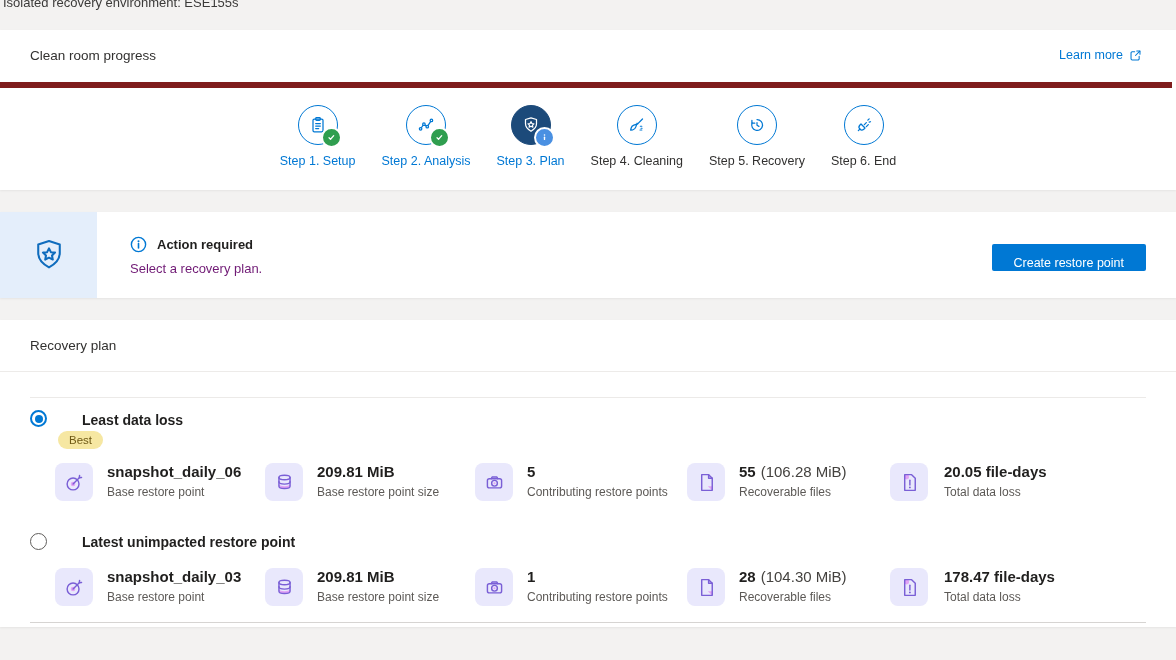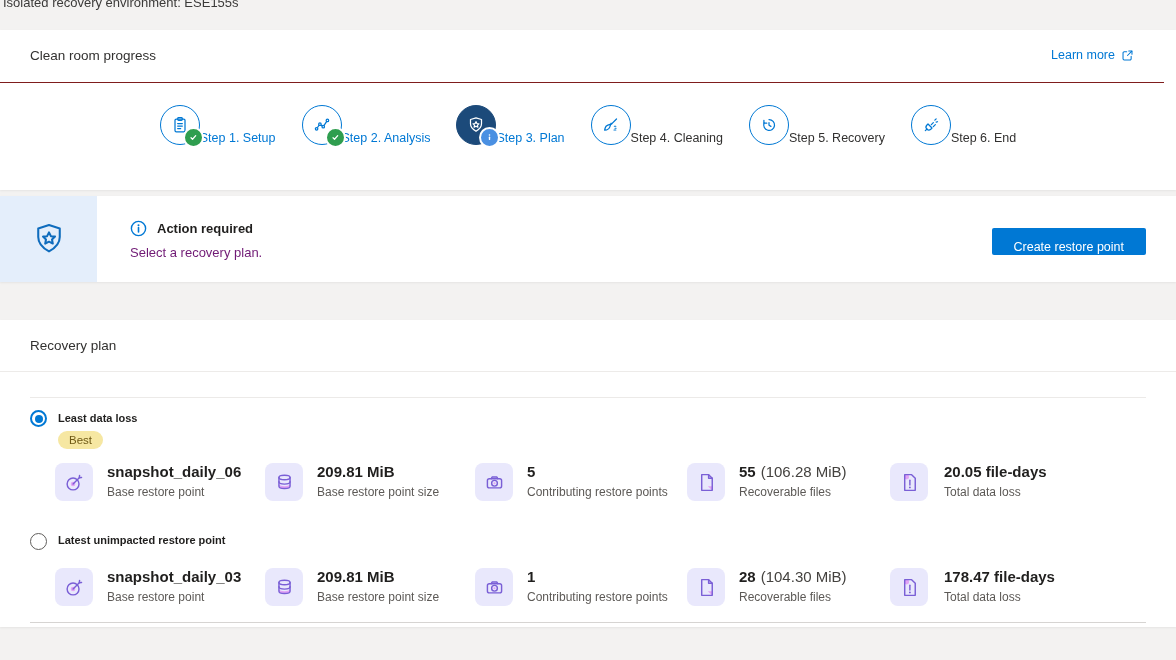--- a/index.html
+++ b/index.html
@@ -6,54 +6,54 @@
   body{font-family:"Liberation Sans","DejaVu Sans",sans-serif;background:#f3f2f1;}
   .screen{position:relative;width:1176px;height:660px;background:var(--page-bg,#f3f2f1);overflow:hidden;}
 
   
   .env-label{position:absolute;left:3px;top:-5px;font-size:13px;color:#3b3a39;}
 
   .card{position:absolute;left:0;width:1176px;background:#fff;box-shadow:0 1px 2px rgba(0,0,0,.06);}
 
   
   .card-progress{top:30px;height:160px;}
-  .card-progress .hdr{position:absolute;top:0;left:0;right:12px;height:52px;border-bottom:1px solid #7f1d1d;}
+  .card-progress .hdr{position:absolute;top:0;left:0;right:4px;height:52px;border-bottom:6px solid #7f1d1d;}
   .card-title{position:absolute;left:30px;top:18px;font-size:13.5px;color:#323130;}
   .learn-more{position:absolute;right:30px;top:18px;font-size:12.5px;color:var(--accent,#0078d4);display:flex;align-items:center;gap:6px;cursor:pointer;text-decoration:none;}
   .steps{position:absolute;top:75px;left:0;right:0;display:flex;justify-content:center;gap:26px;}
-  .step{display:flex;flex-direction:row;align-items:flex-end;cursor:pointer;}
+  .step{display:flex;flex-direction:column;align-items:center;cursor:pointer;}
   .step-circle{position:relative;width:40px;height:40px;border-radius:50%;border:1.5px solid var(--accent,#0078d4);box-sizing:border-box;display:flex;align-items:center;justify-content:center;background:#fff;color:var(--accent,#0078d4);}
   .step.current .step-circle{background:var(--step-current-fill,#1c4a7a);border-color:var(--step-current-fill,#1c4a7a);color:#fff;}
   .step-label{margin-top:9px;font-size:12.5px;color:#323130;white-space:nowrap;}
   .step.completed .step-label,.step.current .step-label{color:var(--accent,#0078d4);}
   .mini-badge{position:absolute;right:-5px;bottom:-4px;width:17px;height:17px;border-radius:50%;border:2px solid #fff;display:flex;align-items:center;justify-content:center;}
   .mini-badge.check{background:var(--step-complete-badge,#2f9e4f);}
   .mini-badge.info{background:var(--info-badge,#4a90e2);}
   .step-glyph{width:20px;height:20px;}
 
   
-  .card-action{top:196px;height:86px;}
+  .card-action{top:212px;height:86px;}
   .banner-strip{position:absolute;left:0;top:0;bottom:0;width:97px;background:var(--banner-strip-bg,#e4eefb);display:flex;align-items:center;justify-content:center;}
   .action-title-row{position:absolute;left:130px;top:24px;display:flex;align-items:center;gap:10px;}
   .action-title{font-size:13px;font-weight:700;color:#201f1e;}
   .action-msg{position:absolute;left:130px;top:49px;font-size:13px;color:#701a75;}
   .cta-btn{position:absolute;right:30px;top:32px;height:27px;padding:12px 22px;background:var(--accent,#0078d4);color:#fff;border:none;border-radius:2px;font-size:12.5px;font-family:inherit;cursor:pointer;}
 
   
   .card-plan{top:320px;height:307px;}
   .card-plan .hdr-line{position:absolute;left:0;right:0;top:51px;border-bottom:1px solid #edebe9;}
   .inset-line{position:absolute;left:30px;right:30px;border-bottom:1px solid #eceae8;}
   .inset-line.top{top:77px;}
   .inset-line.bottom{top:302px;border-bottom-color:#d6d4d2;}
 
   .radio{position:absolute;width:17px;height:17px;border-radius:50%;box-sizing:border-box;cursor:pointer;background:#fff;}
   .radio.on{border:2px solid var(--accent,#0078d4);}
   .radio.on::after{content:'';position:absolute;inset:2.5px;border-radius:50%;background:var(--accent,#0078d4);}
   .radio.off{border:1.3px solid #605e5c;}
-  .opt-label{position:absolute;font-size:11px;font-weight:700;color:#201f1e;cursor:pointer;}
+  .opt-label{position:absolute;font-size:14px;font-weight:700;color:#201f1e;cursor:pointer;margin-left:24px;}
   .badge-best{position:absolute;left:58px;top:111px;background:var(--best-badge-bg,#f6e7a2);color:var(--best-badge-text,#6f5915);font-size:11.5px;padding:3px 11px;border-radius:10px;}
 
   .stats{position:absolute;left:0;right:0;height:42px;}
   .stat{position:absolute;display:flex;gap:14px;align-items:flex-start;}
   .stat:nth-child(1){left:55px;}
   .stat:nth-child(2){left:265px;}
   .stat:nth-child(3){left:475px;}
   .stat:nth-child(4){left:687px;}
   .stat:nth-child(5){left:890px;gap:16px;}
   .stat-icon{width:38px;height:38px;border-radius:8px;background:var(--stat-icon-bg,#e9e8fc);display:flex;align-items:center;justify-content:center;flex:none;}

